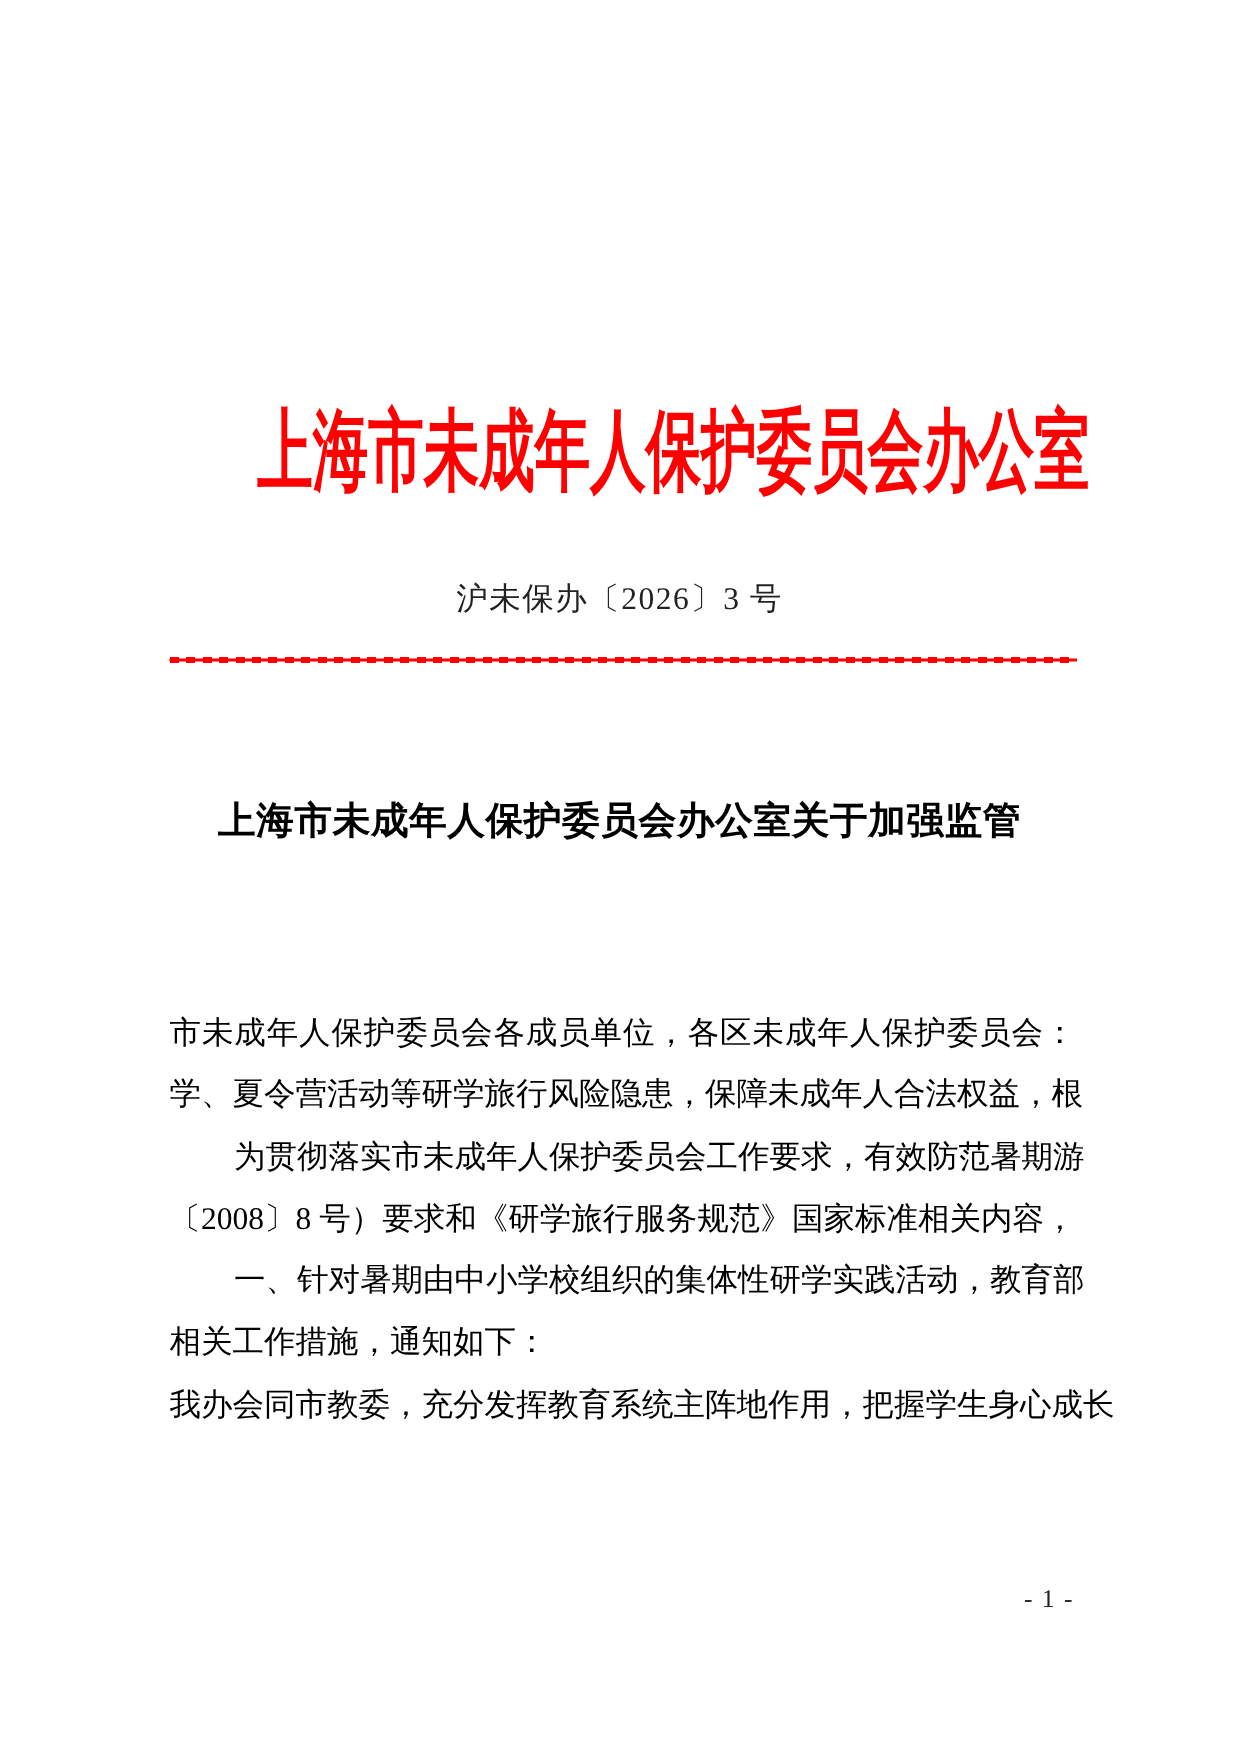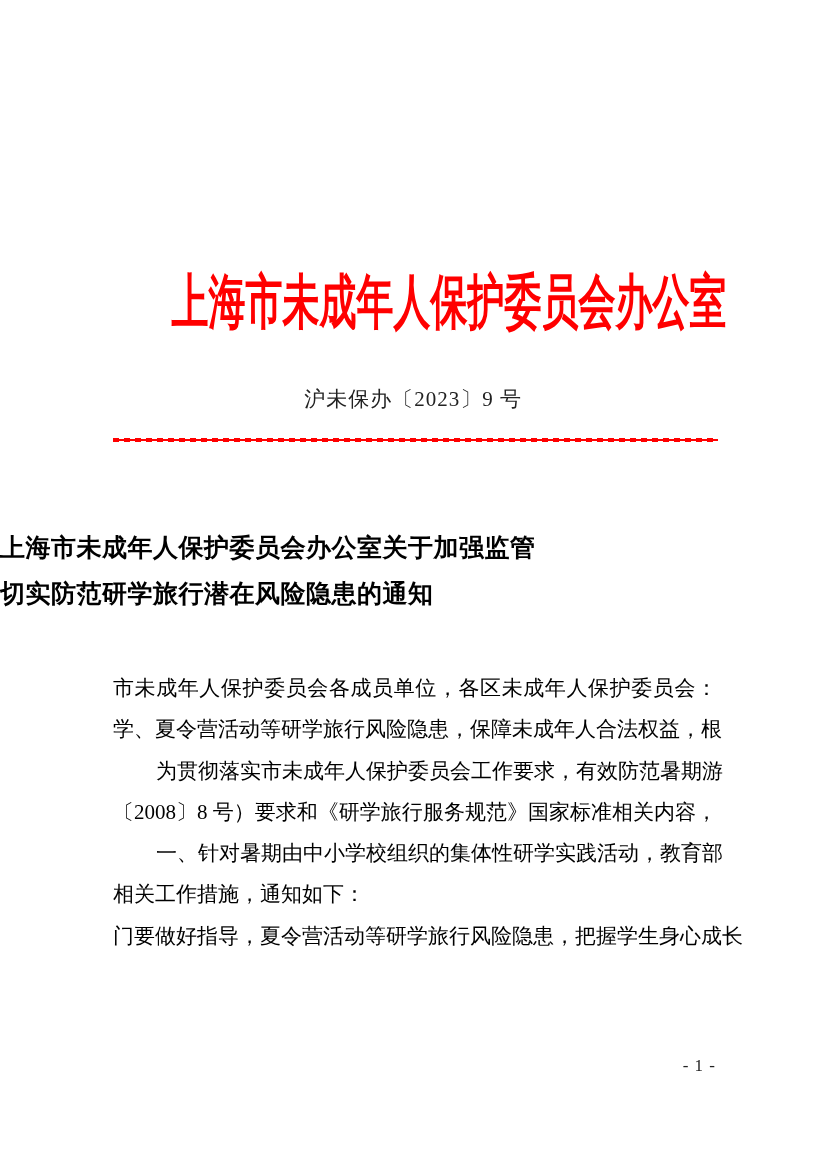--- a/index.html
+++ b/index.html
@@ -58,21 +58,21 @@
     content: "";
     position: absolute; left: 0; right: 0; top: 1px; height: 4px;
     background: repeating-linear-gradient(90deg,
       var(--accent) 0px, var(--accent) 6px,
       transparent 6px, transparent 11px);
   }
   
   .doc-title {
     position: absolute;
     top: 525px; left: 0; width: 100%;
-    text-align: left;
+    text-align: center;
     font-size: 25px;
     font-weight: bold;
     line-height: 46px;
     letter-spacing: 0.5px;
     color: #000000;
   }
   
   .doc-body {
     position: absolute;
     top: 668px; left: 113px; width: 604px;
@@ -103,34 +103,33 @@
 </style>
 </head>
 <body>
 
 <div class="page">
 
   <div class="org-title">
     <span class="stretch">上海市未成年人保护委员会办公室</span>
   </div>
 
-  <div class="doc-number">沪未保办〔2023〕9 号</div>
+  <div class="doc-number">沪未保办〔2026〕3 号</div>
 
   <div class="red-rule"></div>
 
   <div class="doc-title">
     <div>上海市未成年人保护委员会办公室关于加强监管</div>
-    <div>切实防范研学旅行潜在风险隐患的通知</div>
   </div>
 
   <div class="doc-body">
       <div class="body-line">市未成年人保护委员会各成员单位，各区未成年人保护委员会：</div>
       <div class="body-line">学、夏令营活动等研学旅行风险隐患，保障未成年人合法权益，根</div>
       <div class="body-line indent">为贯彻落实市未成年人保护委员会工作要求，有效防范暑期游</div>
       <div class="body-line">〔2008〕8 号）要求和《研学旅行服务规范》国家标准相关内容，</div>
       <div class="body-line indent">一、针对暑期由中小学校组织的集体性研学实践活动，教育部</div>
       <div class="body-line line-end">相关工作措施，通知如下：</div>
-      <div class="body-line">门要做好指导，夏令营活动等研学旅行风险隐患，把握学生身心成长</div>
+      <div class="body-line">我办会同市教委，充分发挥教育系统主阵地作用，把握学生身心成长</div>
     </div>
 
   <div class="page-number">- 1 -</div>
 
 </div>
 
 </body></html>

